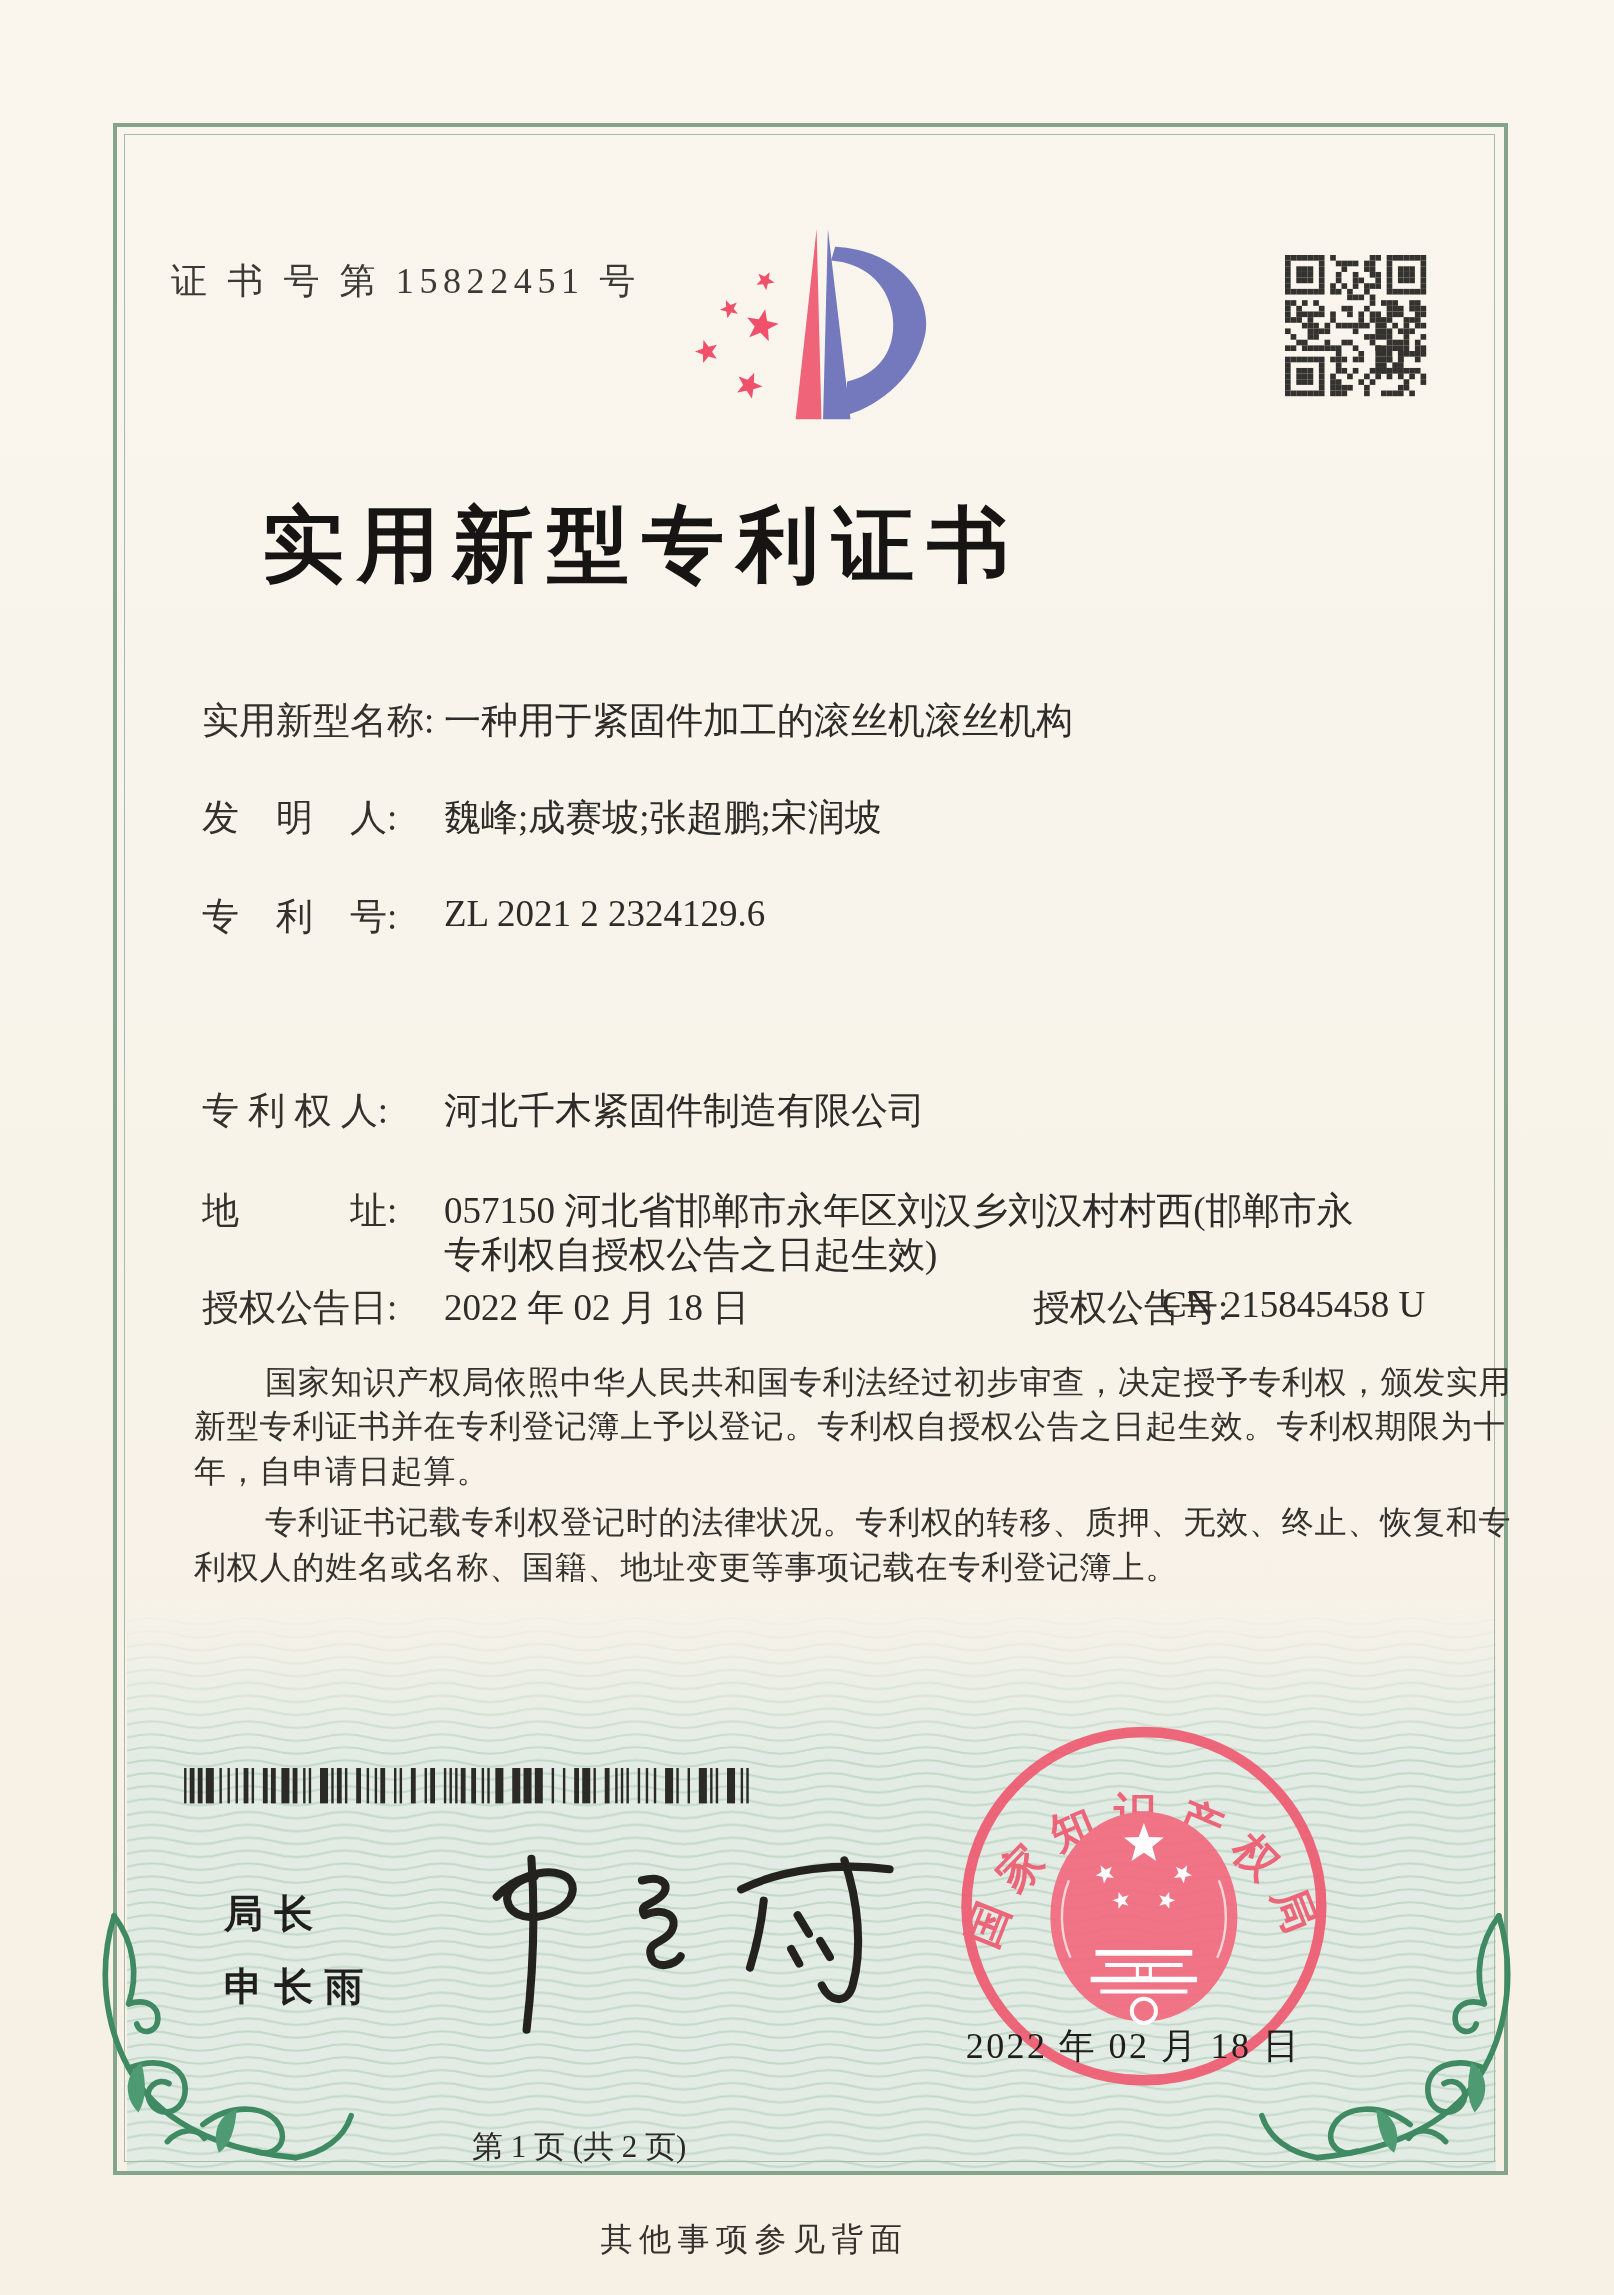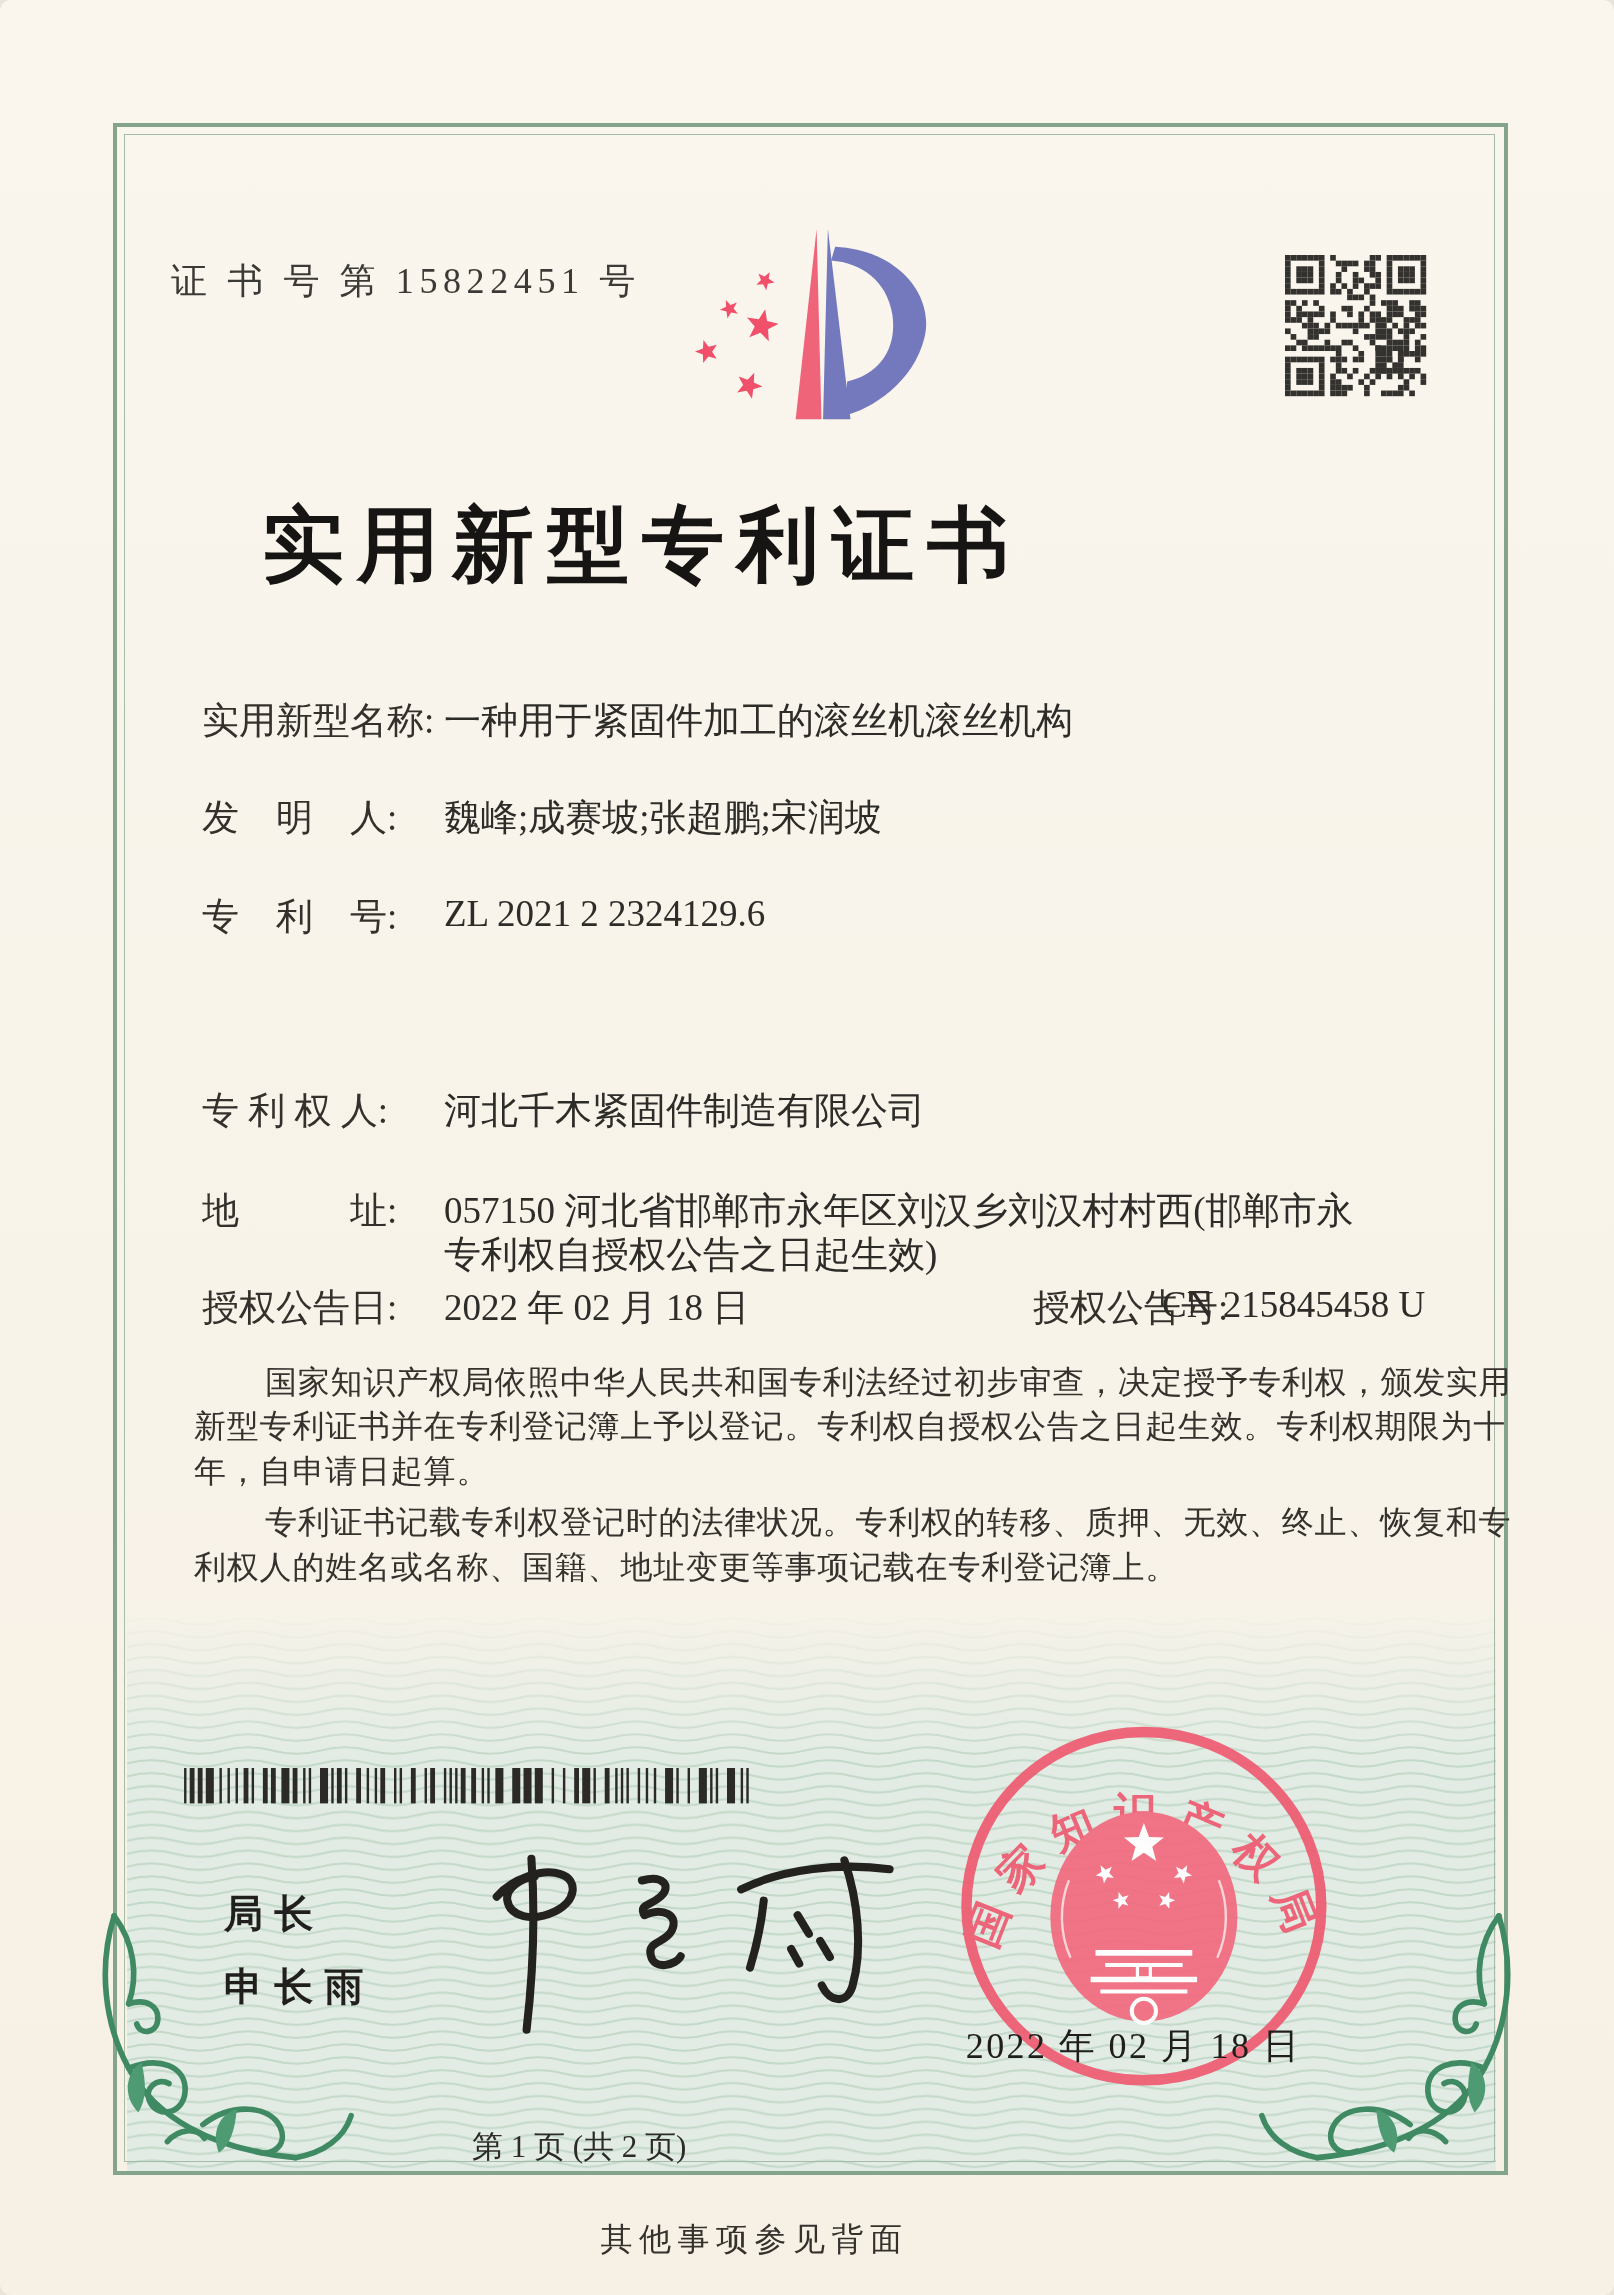--- a/index.html
+++ b/index.html
@@ -1,18 +1,18 @@
 <!DOCTYPE html>
 <html style="font-size:13px"><head>
 <meta charset="utf-8">
 <style>
   html,body{margin:0;padding:0;background:#e8e4da;}
   .page{position:relative;width:1614px;height:2295px;margin:0 auto;overflow:hidden;
         background:linear-gradient(180deg,#faf6ee 0%,#f8f3e9 55%,#f7f0e4 100%);
-        font-family:"Liberation Serif","DejaVu Serif",serif;color:#2f2d2a;border-radius:11px;}
+        font-family:"Liberation Serif","DejaVu Serif",serif;color:#2f2d2a;}
   .frame-outer{position:absolute;left:113px;top:123px;width:1387px;height:2044px;
                border:4px solid #84a58c;}
   .frame-inner{position:absolute;left:124px;top:134px;width:1369px;height:2026px;
                border:1.6px solid #a3bba8;}
   .guilloche{position:absolute;left:127px;top:1602px;}
   .flourish{position:absolute;width:274px;height:258px;}
   .flourish.left{left:90px;top:1911px;}
   .flourish.right{left:1249px;top:1911px;transform:scaleX(-1);}
   .cert-no{position:absolute;left:171px;top:257px;font-size:36px;letter-spacing:5.6px;color:#3c3a36;}
   .logo{position:absolute;left:678px;top:216px;}

